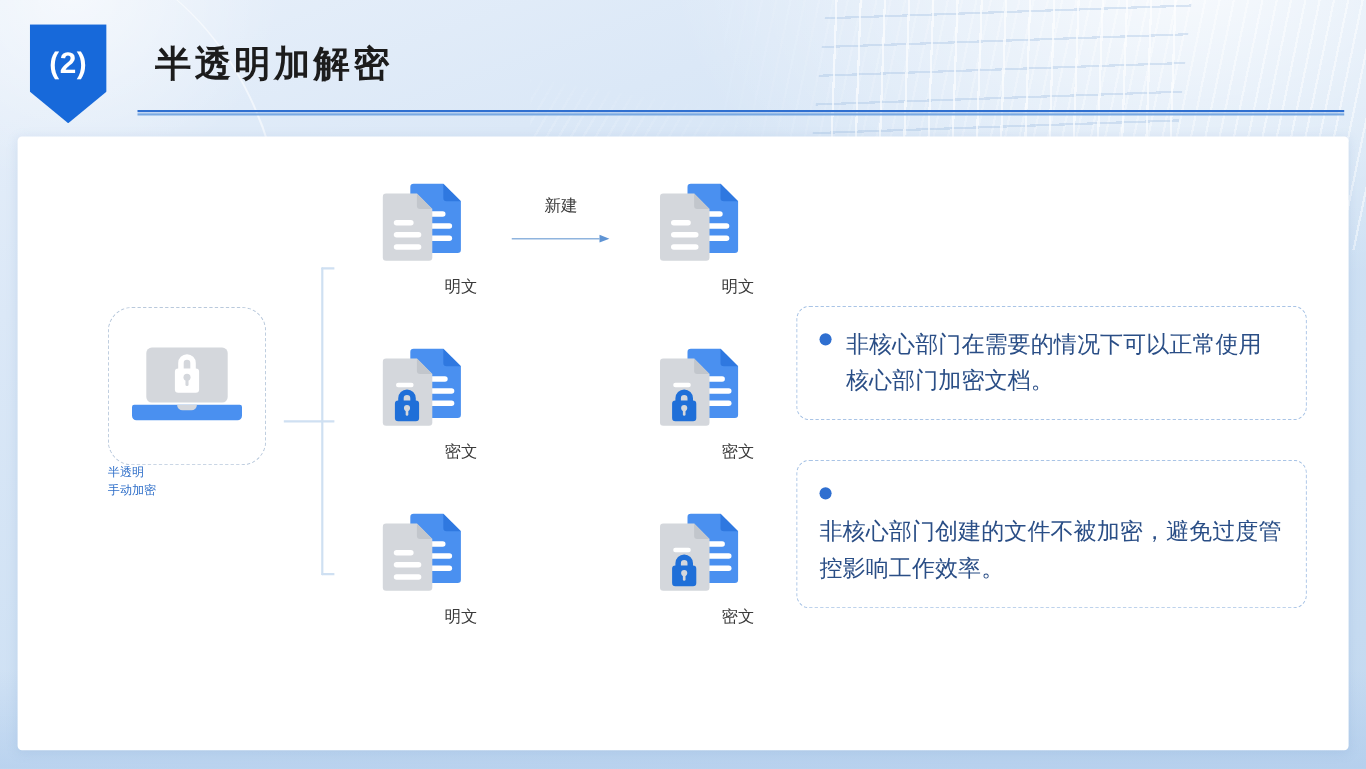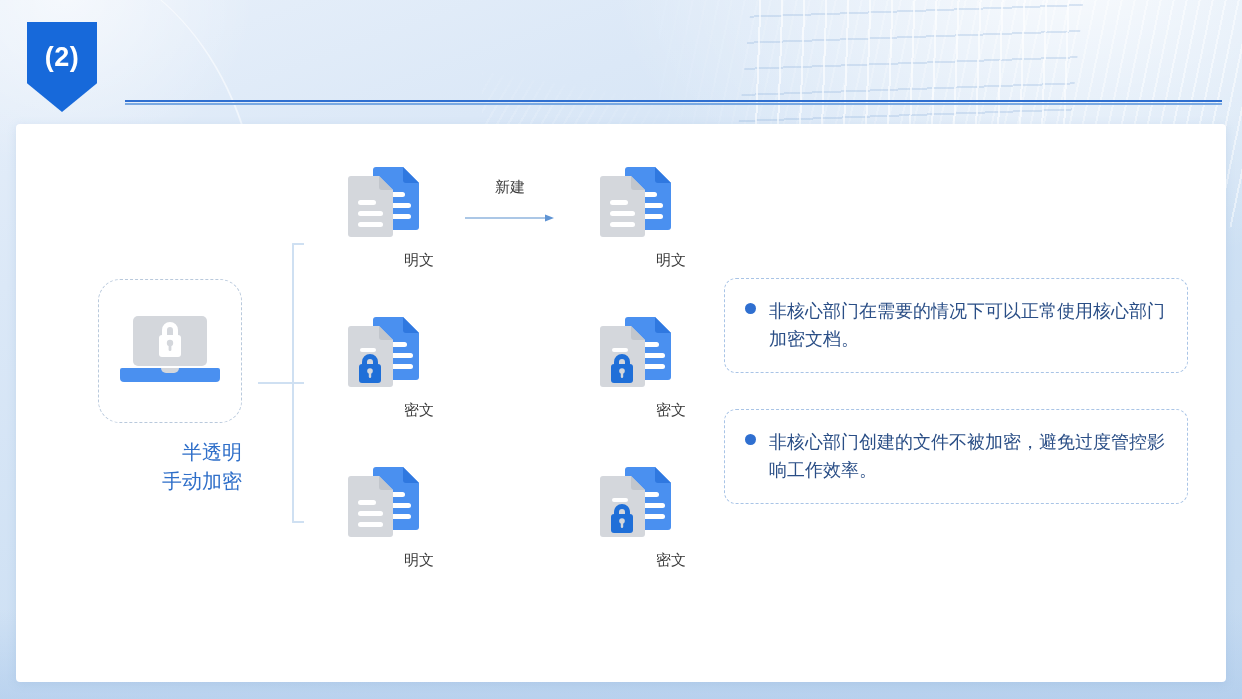--- a/index.html
+++ b/index.html
@@ -108,22 +108,22 @@
   }
 
   
   .mode-node { position:absolute; left:98px; top:279px; width:144px; z-index:5; }
   .mode-box {
     width:144px; height:144px;
     border:1px dashed #b9c9dc; border-radius:22px;
     display:flex; align-items:center; justify-content:center;
   }
   .mode-caption {
-    margin-top:15px; text-align:right;
-    font-size:20px; line-height:1.45; color:#2f6fc9;
+    text-align:left;
+    font-size:11px; line-height:1.45; color:#2f6fc9;
   }
 
   
   .bracket { position:absolute; left:258px; top:238px; width:46px; height:290px; z-index:5; }
 
   
   .flow { position:absolute; left:304px; top:160px; width:400px; z-index:5; }
   .row { position:relative; height:150px; }
   .node {
     position:absolute; width:100px; text-align:right;
@@ -138,47 +138,48 @@
   .arrow-line { position:relative; height:8px; }
 
   
   .notes { position:absolute; left:724px; top:278px; width:464px; z-index:5; }
   .note {
     border:1px dashed #a9c4e6; border-radius:12px;
     padding:18px 22px 18px 20px;
     display:flex; gap:13px; align-items:flex-start;
     background:rgba(255,255,255,.6);
   }
-  .note + .note { margin-top:36px; }
+  .note + .note { margin-top:36px;flex-direction:column; }
   .dot {
     width:11px; height:11px; border-radius:50%;
     background:#2f6fd0; flex:0 0 11px; margin-top:6px;
   }
   .note-text {
-    font-size:18px; line-height:1.58; color:#2a4e86;
+    font-size:21px; line-height:1.58; color:#2a4e86;
   }
 </style>
 </head>
 <body>
 
 <div id="slide">
 
   <div class="bg-layer bg-sheen"></div>
   <div class="bg-layer bg-beams"></div>
   <div class="bg-layer bg-grid"></div>
   <div class="bg-layer bg-fan"></div>
   <div class="bg-layer bg-tower"></div>
   <div class="bg-layer bg-swoosh"></div>
   <div class="bg-layer bg-arc"></div>
   <div class="bg-layer bg-bottomwash"></div>
 
   <div class="badge">
     <span class="badge-label">(2)</span>
   </div>
 
+  <h1 class="title">半透明加解密</h1>
 
   <div class="title-rule">
     <div class="r1"></div>
     <div class="r2"></div>
   </div>
 
   <div class="card"></div>
 
   <div class="mode-node">
     <div class="mode-box">

